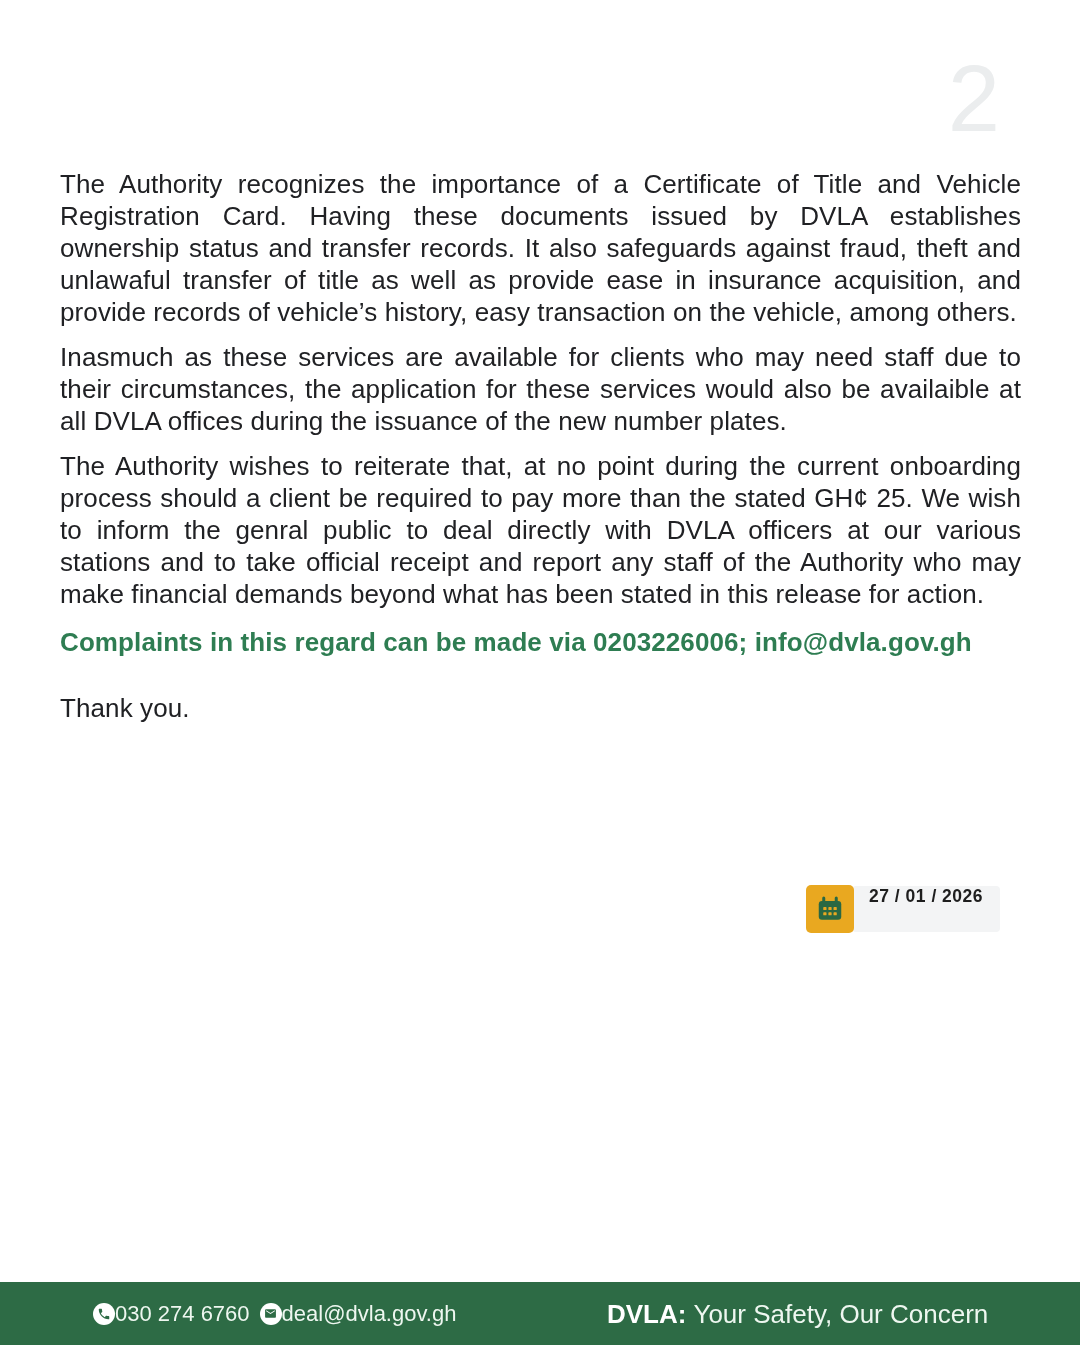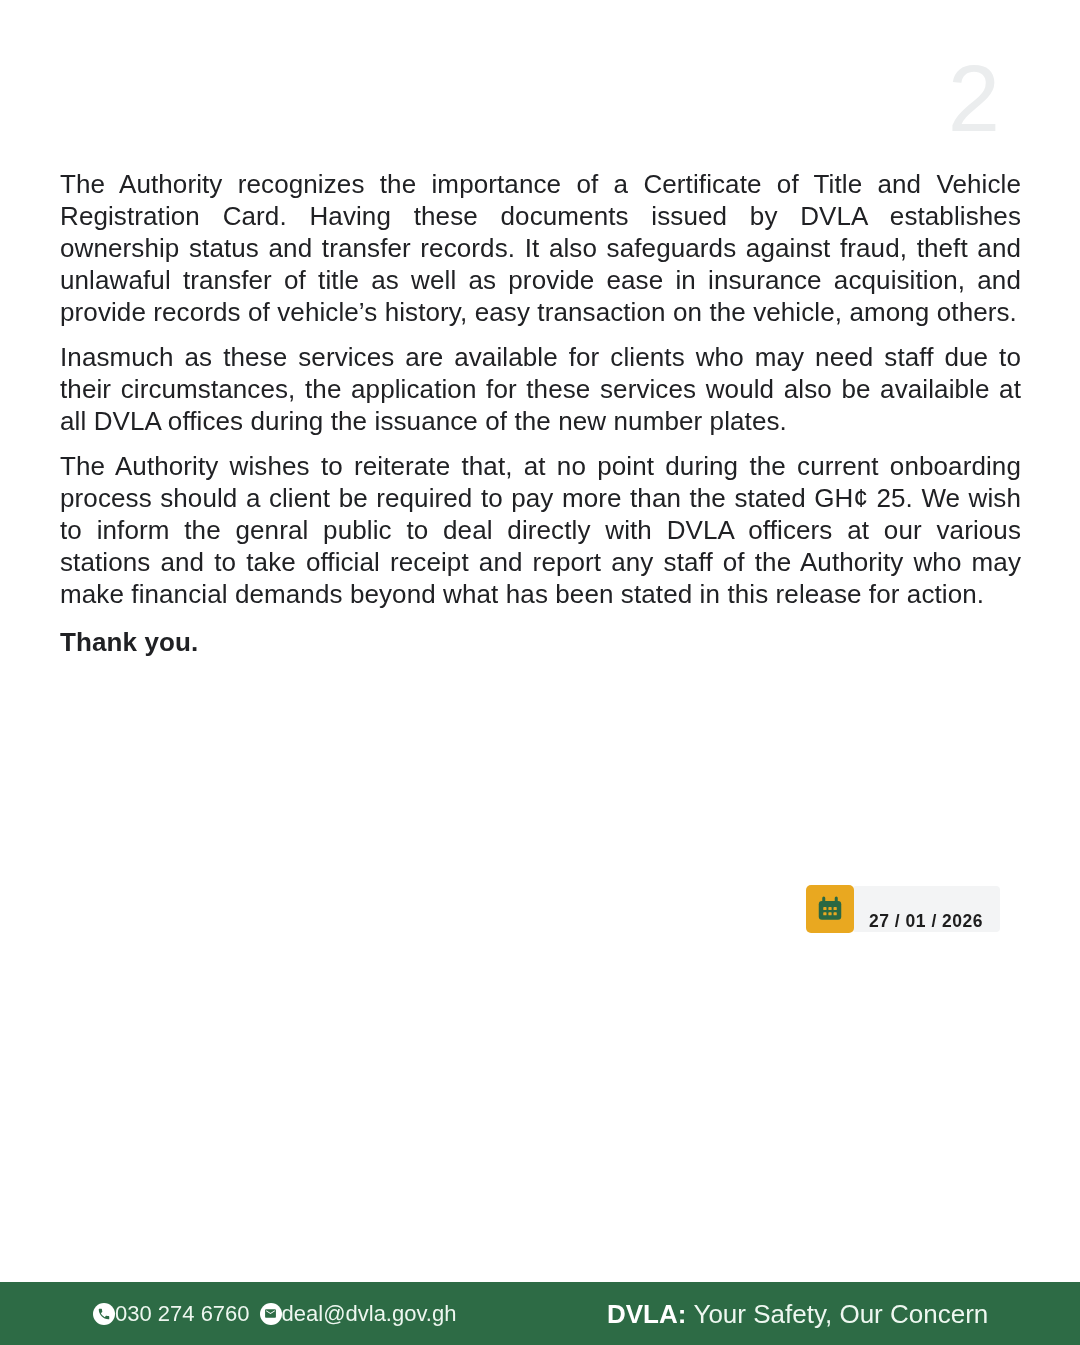--- a/index.html
+++ b/index.html
@@ -48,21 +48,21 @@
     text-align: justify;
     letter-spacing: 0.1px;
   }
   .content p.complaints {
     color: var(--accent-green, #2e7d52);
     font-weight: 700;
     text-align: left;
     margin-top: 16px;
     margin-bottom: 14px;
   }
-  .content p.closing { text-align: left; margin-top: 16px; font-weight: bold; }
+  .content p.closing { text-align: left; margin-top: 34px; }
 
   
   .date-badge {
     position: absolute;
     top: 885px;
     left: 806px;
     height: 48px;
     display: flex;
     align-items: center;
   }
@@ -75,21 +75,21 @@
     align-items: center;
     justify-content: center;
     flex: 0 0 auto;
     z-index: 1;
   }
   .date-pill {
     height: 46px;
     background: var(--pill-gray, #f3f4f5);
     border-radius: 4px;
     display: flex;
-    align-items: flex-end;
+    align-items: flex-start;
     padding: 0 17px;
     margin-left: -2px;
   }
   .date-pill span {
     font-size: 17.5px;
     font-weight: 700;
     color: #1e1e1e;
     letter-spacing: 0.5px;
     white-space: nowrap;
   }
@@ -138,20 +138,21 @@
 </style>
 </head>
 <body>
 
 <div class="page-number">2</div>
 
 <main class="content">
   <p>The Authority recognizes the importance of a Certificate of Title and Vehicle Registration Card. Having these documents issued by DVLA establishes ownership status and transfer records. It also safeguards against fraud, theft and unlawaful transfer of title as well as provide ease in insurance acquisition, and provide records of vehicle’s history, easy transaction on the vehicle, among others.</p>
   <p>Inasmuch as these services are available for clients who may need staff due to their circumstances, the application for these services would also be availaible at all DVLA offices during the issuance of the new number plates.</p>
   <p>The Authority wishes to reiterate that, at no point during the current onboarding process should a client be required to pay more than the stated GH¢ 25. We wish to inform the genral public to deal directly with DVLA officers at our various stations and to take official receipt and report any staff of the Authority who may make financial demands beyond what has been stated in this release for action.</p>
+  <p class="complaints">Complaints in this regard can be made via 0203226006; info@dvla.gov.gh</p>
   <p class="closing">Thank you.</p>
 </main>
 
 <div class="date-badge">
   <div class="cal-square">
     <svg width="30" height="30" viewBox="0 0 24 24" aria-hidden="true">
       <g fill="none" stroke="#2a6843" stroke-width="2.4" stroke-linecap="round">
         <path d="M7 3.2v3.2"></path>
         <path d="M17 3.2v3.2"></path>
       </g>

